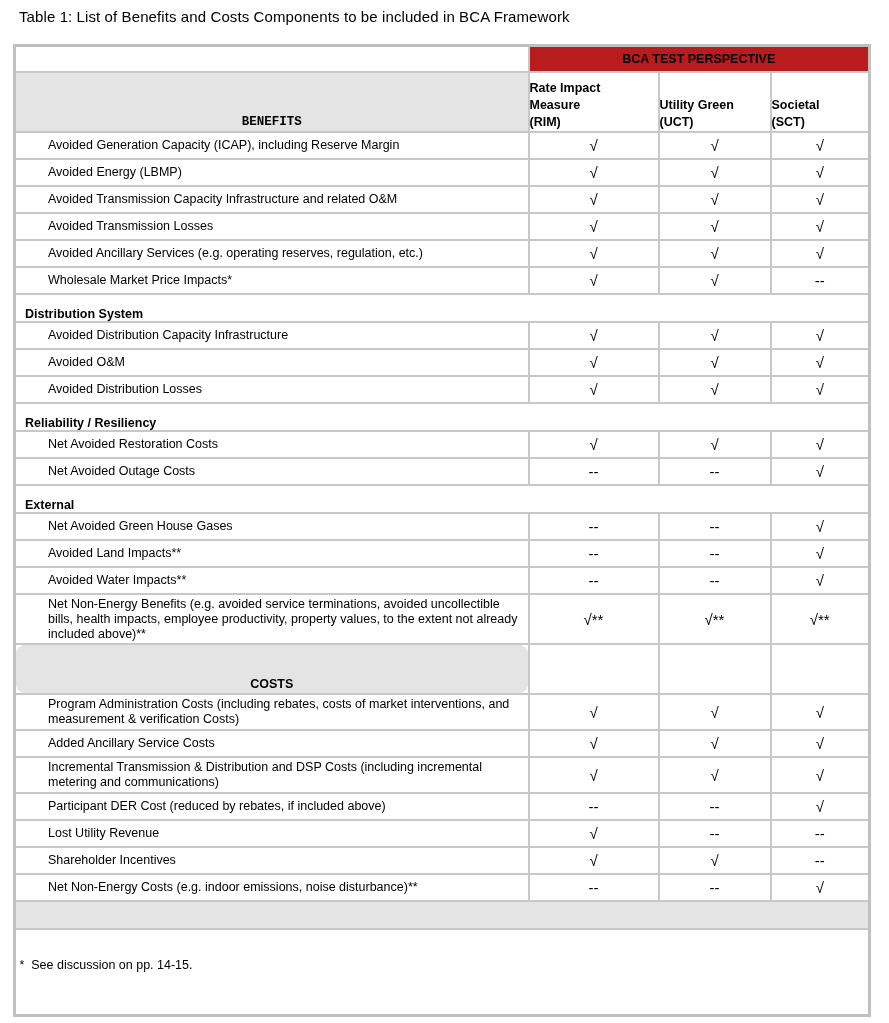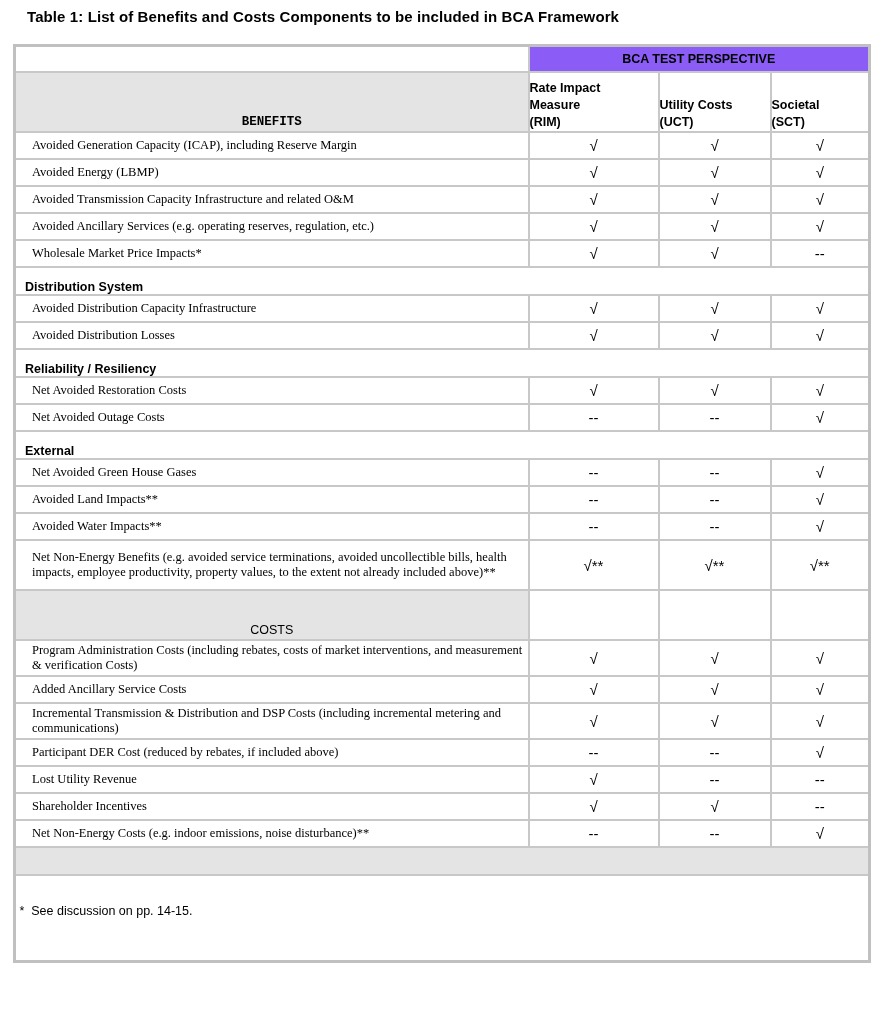--- a/index.html
+++ b/index.html
@@ -1,32 +1,32 @@
 <!DOCTYPE html>
 <html><head>
 <meta charset="utf-8">
 <style>
   html, body { margin: 0; padding: 0; background: #ffffff; }
   body { width: 889px; height: 1023px; position: relative; font-family: "Liberation Sans", sans-serif; color: #000; overflow: hidden; }
-  .caption { position: absolute; left: 27px; top: 8px; font-size: 15px; font-weight: bold; letter-spacing: 0.1px; }
+  .caption { position: absolute; left: 19px; top: 8px; font-size: 15px; font-weight: normal; letter-spacing: 0.1px; }
   table.bca { position: absolute; left: 13px; top: 44px; width: 855px; border-collapse: collapse; table-layout: fixed; border: 3px solid #c0c0c0; }
   table.bca td { border: 2px solid #c8c8c8; padding: 0; font-size: 12.5px; vertical-align: middle; }
   col.c0 { width: 514px; } col.c1 { width: 130px; } col.c2 { width: 112px; } col.c3 { width: 99px; }
   .hdr-blank { height: 24px; background: #fff; }
-  .hdr-persp { background: #8b5cf6; text-align: center; font-weight: bold; font-size: 19px; height: 24px; }
+  .hdr-persp { background: #b91c1c; text-align: center; font-weight: bold; font-size: 19px; height: 24px; }
   .hdr-benefits { background: #e4e4e4; text-align: center; font-weight: bold; font-size: 19px; vertical-align: bottom !important; padding-bottom: 2px !important; height: 56px; font-family: Liberation Mono, monospace; }
   .hdr-col { font-weight: bold; font-size: 15px; line-height: 17px; vertical-align: bottom !important; background: #fff; }
   .section td { border-left: 2px solid #c8c8c8; border-right: 2px solid #c8c8c8; }
   .section .sec-label { font-weight: bold; font-size: 12.5px; padding: 10px 0 0 9px; height: 16px; vertical-align: bottom; }
-  .row td.item { padding-left: 16px; height: 25px; line-height: 15px; font-family: Liberation Serif, serif; }
+  .row td.item { padding-left: 32px; height: 25px; line-height: 15px; }
   .row td.mark { text-align: center; font-size: 15px; }
   .row.tall td.item { height: 48px; }
   .row.med td.item { height: 34px; }
   .mark.dash { font-size: 11px; }
-  .costs-hdr { background: #e4e4e4; text-align: center; font-weight: normal; font-size: 19px; height: 46px; vertical-align: bottom !important; padding-bottom: 2px !important; }
+  .costs-hdr { background: #e4e4e4; text-align: center; font-weight: bold; font-size: 19px; height: 46px; vertical-align: bottom !important; padding-bottom: 2px !important; border-radius: 13px; }
   .blank { background: #fff; }
   .spacer td { background: #e4e4e4; height: 26px; }
   .notes td { padding: 4px 0 4px 9px; font-size: 11.5px; line-height: 14px; }
 </style>
 </head>
 <body>
 
 <div class="caption">Table 1: List of Benefits and Costs Components to be included in BCA Framework</div>
 
 <table class="bca">
@@ -42,21 +42,21 @@
       <td class="hdr-persp" colspan="3">BCA TEST PERSPECTIVE</td>
     </tr>
     <tr>
       <td class="hdr-benefits">BENEFITS</td>
       <td class="hdr-col">
         <div>Rate Impact</div>
         <div>Measure</div>
         <div>(RIM)</div>
       </td>
       <td class="hdr-col">
-        <div>Utility Costs</div>
+        <div>Utility Green</div>
         <div>(UCT)</div>
       </td>
       <td class="hdr-col">
         <div>Societal</div>
         <div>(SCT)</div>
       </td>
     </tr>
   </thead>
   <tbody id="benefits-body">
       <tr class="row">
@@ -71,36 +71,48 @@
         <td class="mark">√</td>
         <td class="mark">√</td>
       </tr>
       <tr class="row">
         <td class="item">Avoided Transmission Capacity Infrastructure and related O&amp;M</td>
         <td class="mark">√</td>
         <td class="mark">√</td>
         <td class="mark">√</td>
       </tr>
       <tr class="row">
+        <td class="item">Avoided Transmission Losses</td>
+        <td class="mark">√</td>
+        <td class="mark">√</td>
+        <td class="mark">√</td>
+      </tr>
+      <tr class="row">
         <td class="item">Avoided Ancillary Services (e.g. operating reserves, regulation, etc.)</td>
         <td class="mark">√</td>
         <td class="mark">√</td>
         <td class="mark">√</td>
       </tr>
       <tr class="row">
         <td class="item">Wholesale Market Price Impacts*</td>
         <td class="mark">√</td>
         <td class="mark">√</td>
         <td class="mark dash">--</td>
       </tr>
       <tr class="section">
         <td colspan="4" class="sec-label">Distribution System</td>
       </tr>
       <tr class="row">
         <td class="item">Avoided Distribution Capacity Infrastructure</td>
+        <td class="mark">√</td>
+        <td class="mark">√</td>
+        <td class="mark">√</td>
+      </tr>
+      <tr class="row">
+        <td class="item">Avoided O&amp;M</td>
         <td class="mark">√</td>
         <td class="mark">√</td>
         <td class="mark">√</td>
       </tr>
       <tr class="row">
         <td class="item">Avoided Distribution Losses</td>
         <td class="mark">√</td>
         <td class="mark">√</td>
         <td class="mark">√</td>
       </tr>

